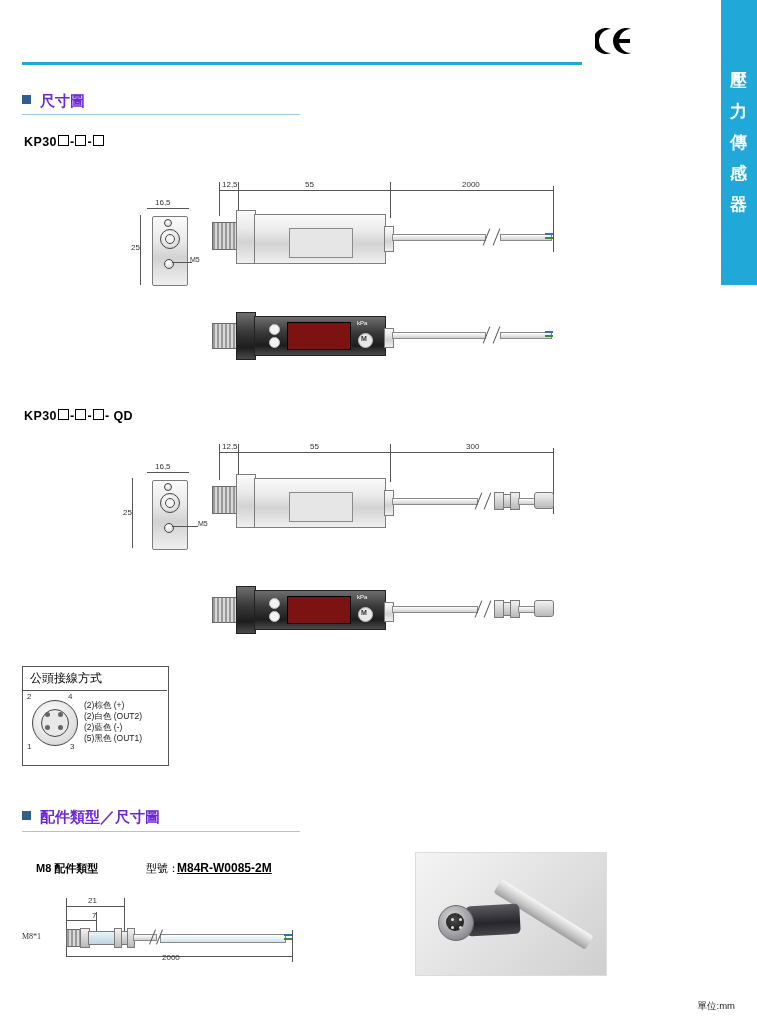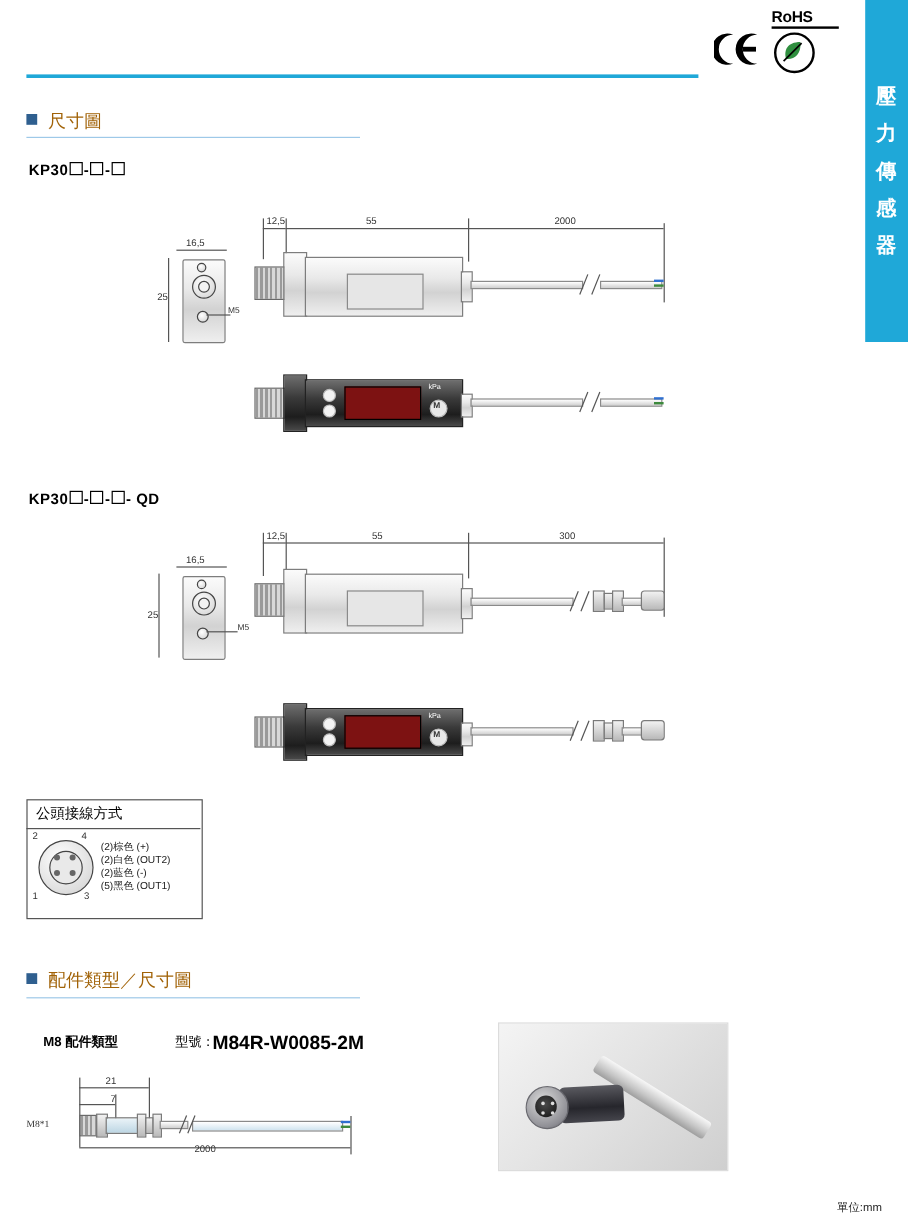--- a/index.html
+++ b/index.html
@@ -28,21 +28,21 @@
   .rohs-line{width:56px;height:2px;background:#000;margin-top:1px;}
   .rohs-circle{
     width:30px;height:30px;border:2px solid #000;border-radius:50%;
     margin:3px auto 0 2px;position:relative;
   }
 
   
   .top-rule{position:absolute;left:22px;top:62px;width:560px;height:3px;background:#1fa8d8;}
 
   
-  .sec-head{position:absolute;font-size:15px;font-weight:normal;color:#a16207;}
+  .sec-head{position:absolute;font-size:15px;font-weight:bold;color:#6d28d9;}
   .sec-head .bullet{
     display:inline-block;width:9px;height:9px;background:#2f5f8f;margin-right:9px;
     vertical-align:2px;
   }
   .sec-underline{position:absolute;height:1px;background:#9ec9e8;}
 
   
   .model-label{position:absolute;font-size:12.5px;font-weight:bold;letter-spacing:0.4px;}
   .sq{display:inline-block;width:9px;height:9px;border:1px solid #000;vertical-align:0px;margin:0 1px;}
 
@@ -108,46 +108,36 @@
     background:radial-gradient(circle at 40% 35%,#dcdcdc,#8f8f95 70%,#5a5a60);
     border:1px solid #6a6a70;
   }
   .photo-head-in{
     position:absolute;left:30px;top:60px;width:18px;height:18px;border-radius:50%;
     background:radial-gradient(circle at 45% 40%,#4a4a4a,#111);
   }
   .photo-pin{position:absolute;width:3px;height:3px;border-radius:50%;background:#ddd;}
 
   .model-name{position:absolute;font-size:11px;font-weight:bold;}
-  .model-code{position:absolute;font-size:16px;font-weight:bold;}
+  .model-code{position:absolute;font-size:12px;font-weight:bold;text-decoration:underline;}
   .unit-note{position:absolute;right:22px;top:1000px;font-size:9.5px;color:#222;}
   .btn-dot{position:absolute;border:1px solid #bbb;border-radius:50%;background:#f3f3f3;}
 </style>
 </head>
 <body>
 
 <div class="page">
 
   <div class="cert-area">
     <div class="ce-mark">
       <svg width="38" height="30" viewBox="0 0 38 30">
         <path d="M16 3 A12 12 0 1 0 16 27 A13 13 0 1 1 16 3 Z" fill="#000"></path>
         <path d="M36 3 A12 12 0 1 0 36 27 A13 13 0 1 1 36 3 Z" fill="#000"></path>
         <rect x="24" y="13" width="11" height="4" fill="#000"></rect>
       </svg>
-    </div>
-    <div class="rohs">
-      <div class="rohs-label">RoHS</div>
-      <div class="rohs-line"></div>
-      <div class="rohs-circle">
-        <svg width="28" height="28" viewBox="0 0 28 28" style="position:absolute;left:0;top:0;">
-          <path d="M20 6 C9 6 6 13 8 20 C14 21 21 17 20 6 Z" fill="#2f8f3f"></path>
-          <path d="M6 22 L21 7" stroke="#000" stroke-width="1.4"></path>
-        </svg>
-      </div>
     </div>
   </div>
 
   <div class="top-rule"></div>
 
   <div class="side-tab">
     <span>壓</span>
     <span>力</span>
     <span>傳</span>
     <span>感</span>

